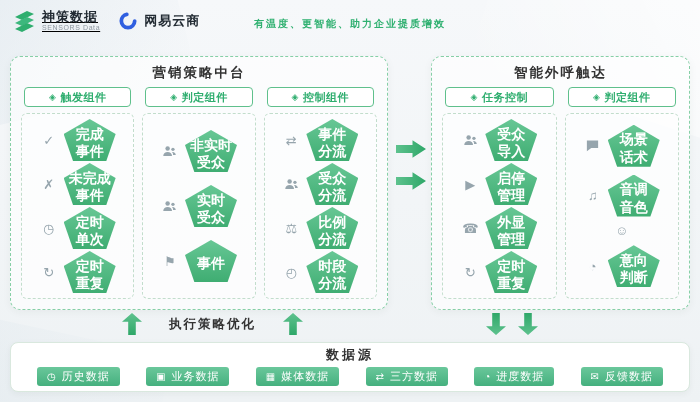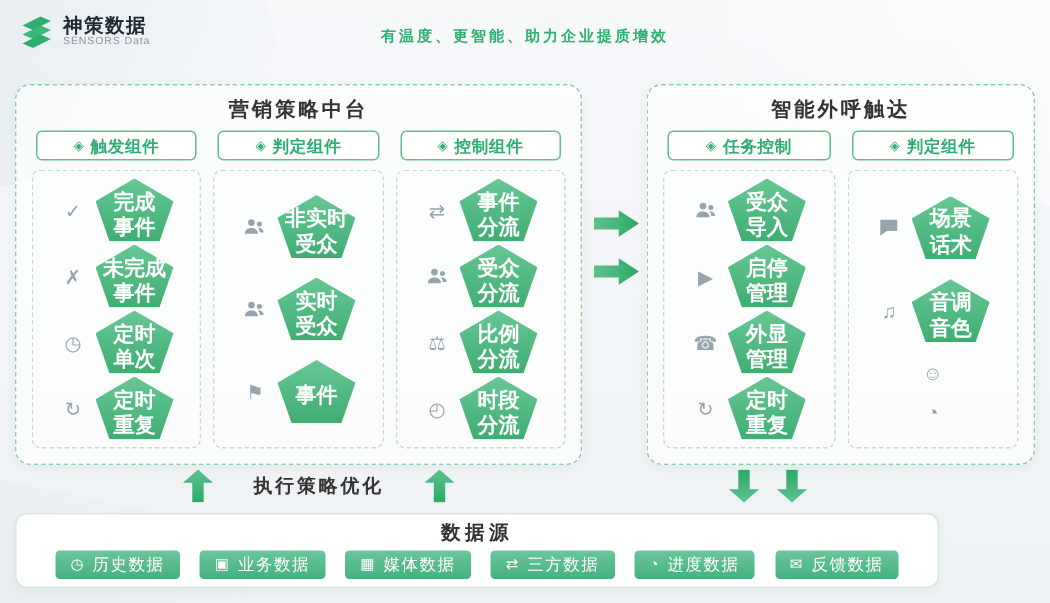--- a/index.html
+++ b/index.html
@@ -14,21 +14,21 @@
     background:linear-gradient(225deg,rgba(255,255,255,.9),rgba(255,255,255,0));transform:rotate(18deg);}
   .deco-b{position:absolute;left:-80px;top:-60px;width:260px;height:170px;
     background:linear-gradient(135deg,rgba(222,231,237,.8),rgba(222,231,237,0));transform:rotate(-14deg);}
   .deco-c{position:absolute;left:-60px;bottom:-70px;width:220px;height:140px;
     background:linear-gradient(45deg,rgba(222,231,237,.6),rgba(222,231,237,0));transform:rotate(12deg);}
 
   
   .logos{position:absolute;left:12px;top:9px;display:flex;align-items:center;gap:18px;z-index:3;}
   .logo{display:flex;align-items:center;gap:6px;}
   .logo-ic svg{display:block;}
-  .logo-txt{display:flex;flex-direction:column;line-height:1.1;}
+  .logo-txt{display:flex;flex-direction:column;line-height:1.1;text-decoration:underline;}
   .logo-name{font-size:13px;font-weight:bold;color:#222b33;letter-spacing:1px;}
   .logo-sub{font-size:7px;color:#8d97a0;letter-spacing:.6px;}
   .page-title{position:absolute;top:17px;left:0;width:100%;text-align:center;z-index:2;
     color:#2fb070;font-size:10px;font-weight:bold;letter-spacing:2px;}
 
   
   .panel{position:absolute;background:rgba(255,255,255,.65);border:1px dashed #86cfa6;border-radius:10px;
     box-shadow:0 2px 8px rgba(31,64,49,.05);z-index:2;}
   .panel-left{left:10px;top:56px;width:378px;height:254px;}
   .panel-right{left:431px;top:56px;width:259px;height:254px;}
@@ -59,21 +59,21 @@
 
   
   .flowgrp{position:absolute;top:313px;display:flex;align-items:center;gap:12px;z-index:2;
     font-size:12.5px;font-weight:bold;color:#333;letter-spacing:2px;}
   .flow-left{left:122px;gap:27px;} .flow-right{left:486px;}
   .varrow{width:20px;height:22px;background:linear-gradient(180deg,#5ec28e,#2ea768);
     clip-path:polygon(50% 0,100% 40%,69% 40%,69% 100%,31% 100%,31% 40%,0 40%);}
   .down{transform:scaleY(-1);}
 
   
-  .ds{position:absolute;left:10px;top:342px;width:616px;height:50px;z-index:2;
+  .ds{position:absolute;left:10px;top:342px;width:680px;height:50px;z-index:2;
     background:#fff;border:1px solid #d9e8de;border-radius:8px;box-shadow:0 2px 6px rgba(31,64,49,.05);}
   .ds-title{text-align:center;font-size:13px;font-weight:bold;color:#333;letter-spacing:3px;margin-top:3px;}
   .ds-row{display:flex;justify-content:space-between;align-items:center;padding:3px 26px 0;}
   .badge{display:flex;align-items:center;gap:5px;height:19px;padding:0 10px;
     background:linear-gradient(180deg,#6ac79b,#45b07e);border-radius:3px;color:#fff;font-size:11px;letter-spacing:1px;}
   .bic{font-size:10px;line-height:1;color:#fff;}
 </style>
 </head>
 <body>
 
@@ -89,20 +89,28 @@
           <path fill="#2fae6f" d="M3 8l12-6 7 3-12 6z"></path>
           <path fill="#3cb87d" d="M3 14l12-6 7 3-12 6z"></path>
           <path fill="#2fae6f" d="M3 20l12-6 7 3-12 6z"></path>
         </svg>
       </span>
       <span class="logo-txt">
         <span class="logo-name">神策数据</span>
         <span class="logo-sub">SENSORS Data</span>
       </span>
     </div>
+    <div class="logo">
+      <span class="logo-ic">
+        <svg width="20" height="20" viewBox="0 0 24 24">
+          <circle cx="12" cy="12" r="8" fill="none" stroke="#2f5fe0" stroke-width="4.5" stroke-dasharray="36 15" stroke-linecap="round"></circle>
+        </svg>
+      </span>
+      <span class="logo-name">网易云商</span>
+    </div>
   </div>
 
   <div class="page-title">有温度、更智能、助力企业提质增效</div>
 
   <div class="panel panel-left">
     <div class="panel-title">营销策略中台</div>
     <div class="cols">
         <div class="col">
           <div class="chip">
             <span class="cic">◈</span>
@@ -264,20 +272,22 @@
             <div class="row">
               <span class="ric">♫</span>
               <div class="pent">音调
 音色</div>
             </div>
             <div class="row">
               <span class="ric">☺</span>
             </div>
             <div class="row">
               <span class="ric">◔</span>
+              <div class="pent">意向
+判断</div>
             </div>
           </div>
         </div>
       </div>
   </div>
 
   <div class="flowgrp flow-left">
     <span class="varrow"></span>
     <span>执行策略优化</span>
     <span class="varrow"></span>

